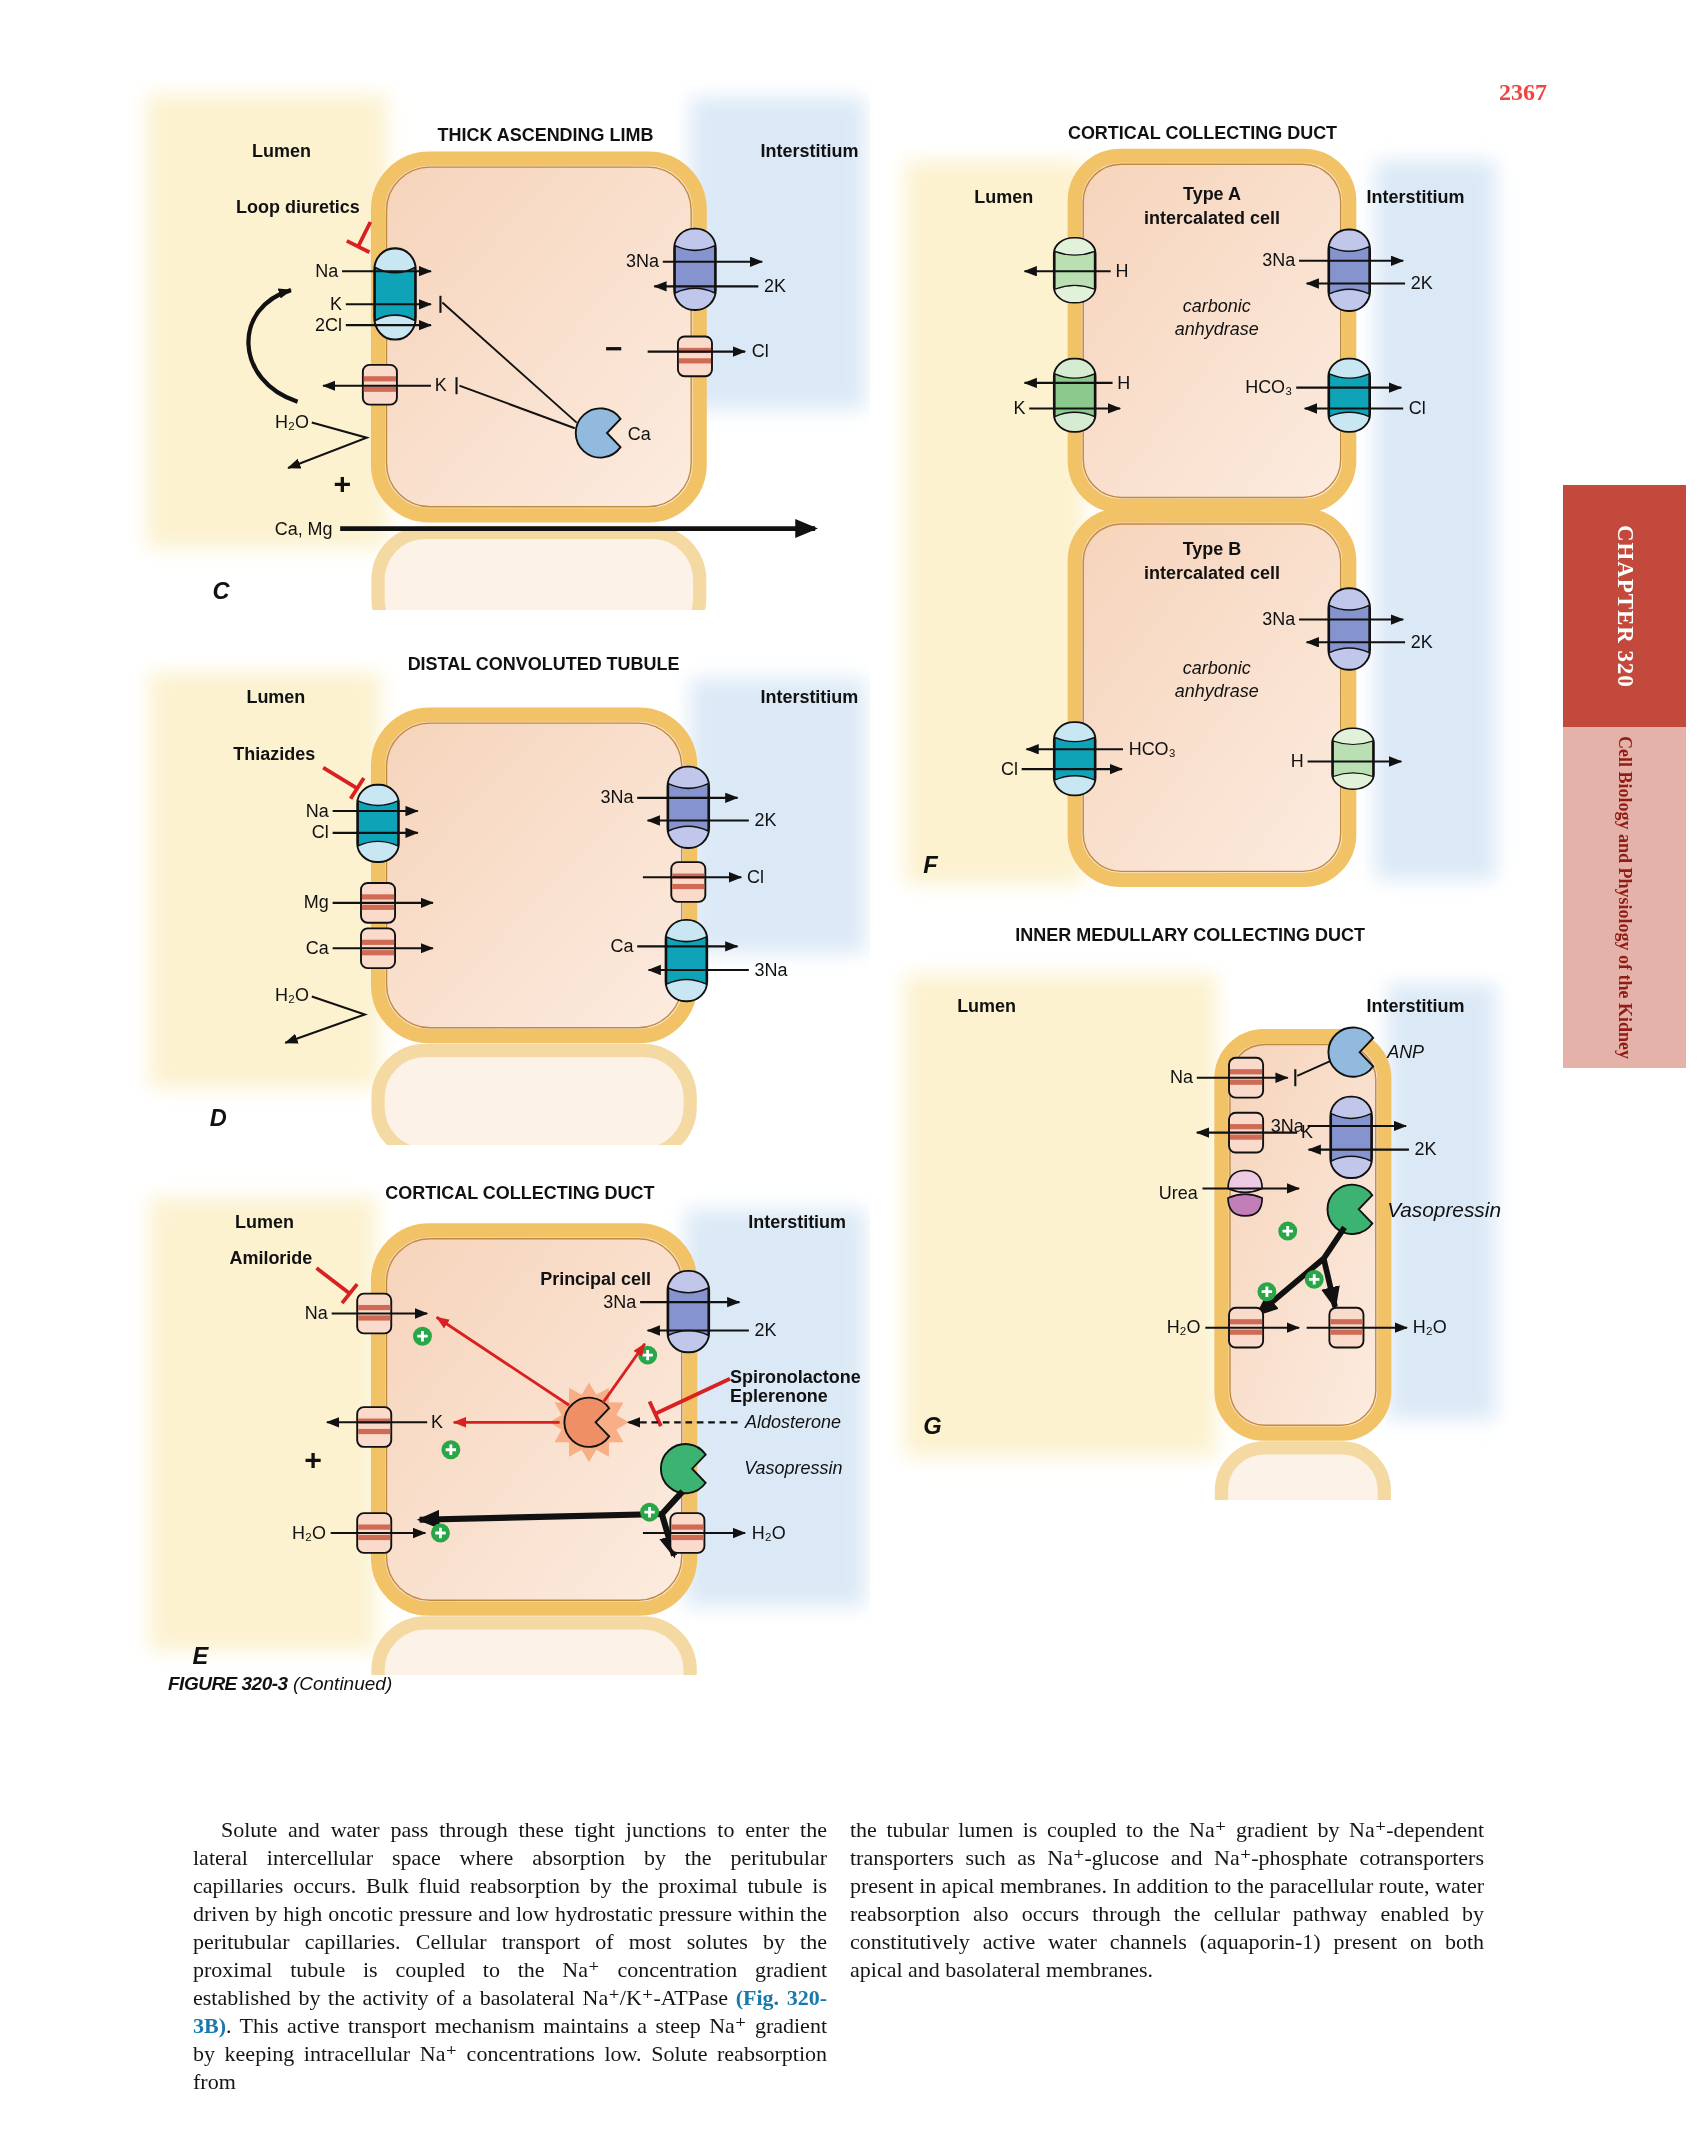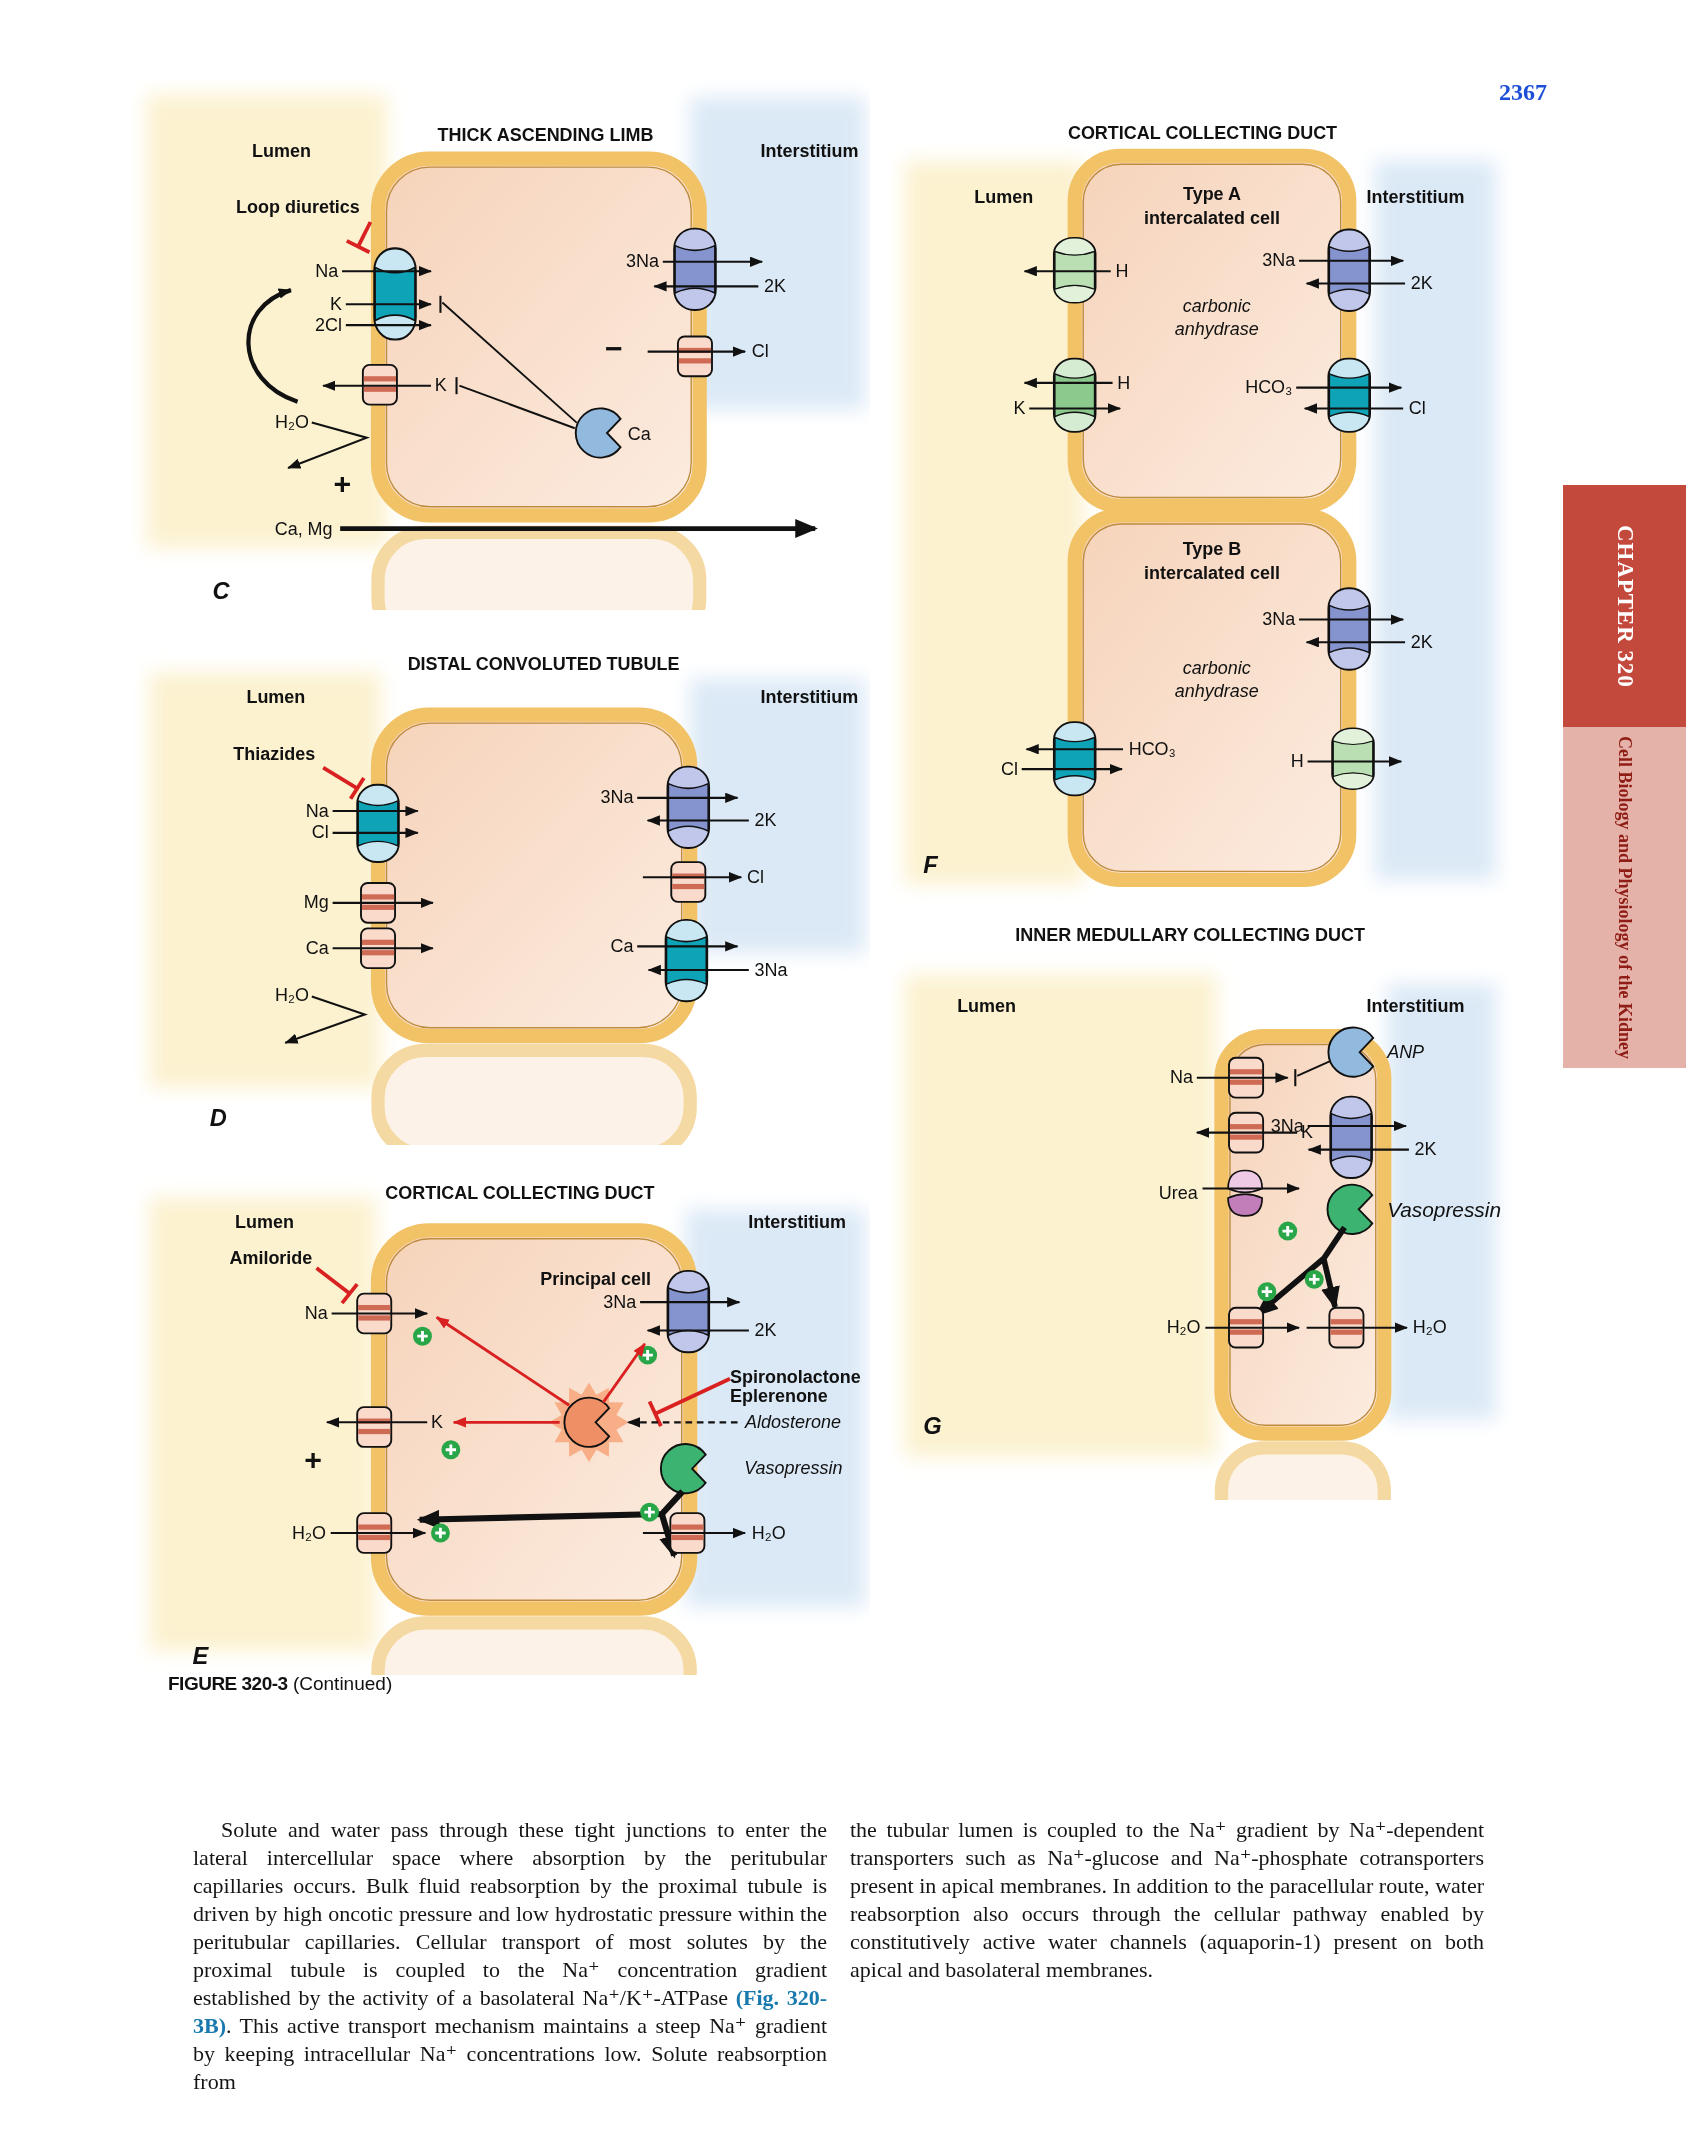--- a/index.html
+++ b/index.html
@@ -1,22 +1,22 @@
 <!DOCTYPE html>
 <html style="font-size:15px"><head>
 <meta charset="utf-8">
 <style>
   html,body{margin:0;padding:0;background:#888;}
   #page{position:relative;width:1703px;height:2149px;background:#fff;overflow:hidden;
         font-family:"Liberation Sans","DejaVu Sans",sans-serif;}
   svg text{font-family:"Liberation Sans","DejaVu Sans",sans-serif;fill:#111;}
   .pgnum{position:absolute;left:1462px;top:79px;width:85px;text-align:right;
-         font-family:"Liberation Serif","DejaVu Serif",serif;font-weight:bold;font-size:24px;color:#1d4ed8;}
+         font-family:"Liberation Serif","DejaVu Serif",serif;font-weight:bold;font-size:24px;color:#ef4444;}
   .panel{position:absolute;}
-  .caption{position:absolute;left:168px;top:1673px;font-size:19px;color:#111;}
+  .caption{position:absolute;left:168px;top:1673px;font-size:19px;color:#111;font-style:italic;}
   .caption .fb{font-weight:bold;letter-spacing:-0.5px;}
   .bodycol{position:absolute;top:1816px;width:634px;
            font-family:"Liberation Serif","DejaVu Serif",serif;font-size:22px;line-height:28px;
            text-align:justify;color:#151515;margin-left:8px;}
   .bodycol p{margin:0;}
   .indent{text-indent:28px;}
   .figref{color:#1779ad;font-weight:bold;}
   .sidebar-red,.sidebar-pink{position:absolute;left:1563px;width:123px;
            display:flex;align-items:center;justify-content:center;}
   .sidebar-red{top:485px;height:242px;background:#c3493c;}

